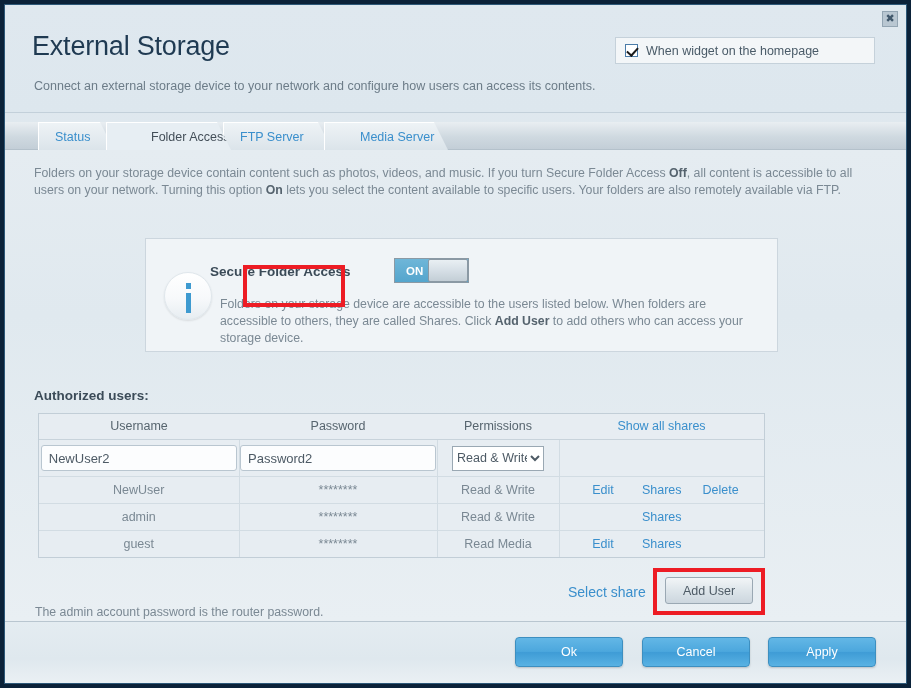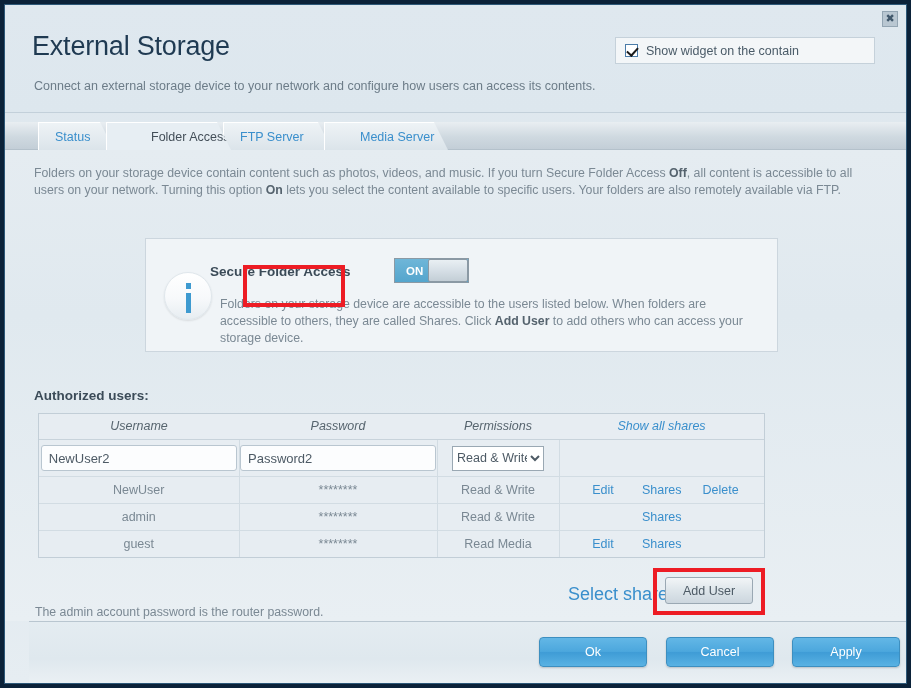--- a/index.html
+++ b/index.html
@@ -240,21 +240,20 @@
     font-size: 12.5px;
   }
   table.users th {
     font-weight: normal;
     color: #57656f;
     padding: 5px 0 6px;
     text-align: center;
     border-bottom: 1px solid #c8d3db;
     background: #e7edf2;
     font-size: 12.5px;
-    font-style: italic;
   }
   table.users th.link-head { color: #3a8fcc; cursor: pointer; }
   table.users td {
     border-top: 1px solid #d2dce3;
     border-right: 1px solid #d2dce3;
     text-align: center;
     color: #7a8893;
     padding: 6px 0;
     height: 26px;
   }
@@ -281,21 +280,21 @@
     font-size: 12.5px;
     color: #4d5a65;
     border: 1px solid #9aa8b3;
     background: #ffffff;
     font-family: "Liberation Sans", sans-serif;
   }
   .lnk { color: #3a8fcc; cursor: pointer; }
   #select-share {
     position: absolute;
     left: 563px; top: 434px;
-    font-size: 18px;
+    font-size: 14px;
     color: #3a8fcc;
     cursor: pointer;
   }
   #add-user-btn {
     position: absolute;
     left: 660px; top: 427px;
     width: 88px; height: 27px;
     font-size: 12.5px;
     color: #4d5a65;
     background: linear-gradient(180deg, #f2f5f7 0%, #dde5ea 50%, #ccd6de 100%);
@@ -321,21 +320,20 @@
     color: #7b8994;
   }
 
   
   #footer {
     position: relative;
     height: 62px;
     flex: 0 0 auto;
     border-top: 1px solid #b9c6d0;
     background: linear-gradient(180deg, #e4ecf1 0%, #dfe8ee 60%, #eaf0f4 100%);
-    margin-left: 24px;
   }
   .btn-blue {
     position: absolute;
     top: 15px;
     width: 108px; height: 30px;
     border: 1px solid #3d8fc0;
     border-radius: 4px;
     background: linear-gradient(180deg, #63b7e6 0%, #4ca7dd 48%, #3f9cd6 52%, #59b2e3 100%);
     color: #ffffff;
     font-size: 12.5px;
@@ -352,21 +350,21 @@
 
 <div id="dialog">
 
   <div id="header">
     <div id="page-title">External Storage</div>
     <div id="page-subtitle">Connect an external storage device to your network and configure how users can access its contents.</div>
     <div id="close-btn">✖</div>
 
     <div id="widget-box">
       <div class="cb"></div>
-      <div id="widget-label">Show widget on the contain</div>
+      <div id="widget-label">When widget on the homepage</div>
     </div>
   </div>
 
   <div id="tabstrip">
     <div class="tab" style="left:33px;width:76px;">Status</div>
     <div class="tab active" style="left:101px;width:125px;">Folder Access</div>
     <div class="tab" style="left:218px;width:109px;">FTP Server</div>
     <div class="tab" style="left:319px;width:124px;padding-left:35px;">Media Server</div>
   </div>
 

